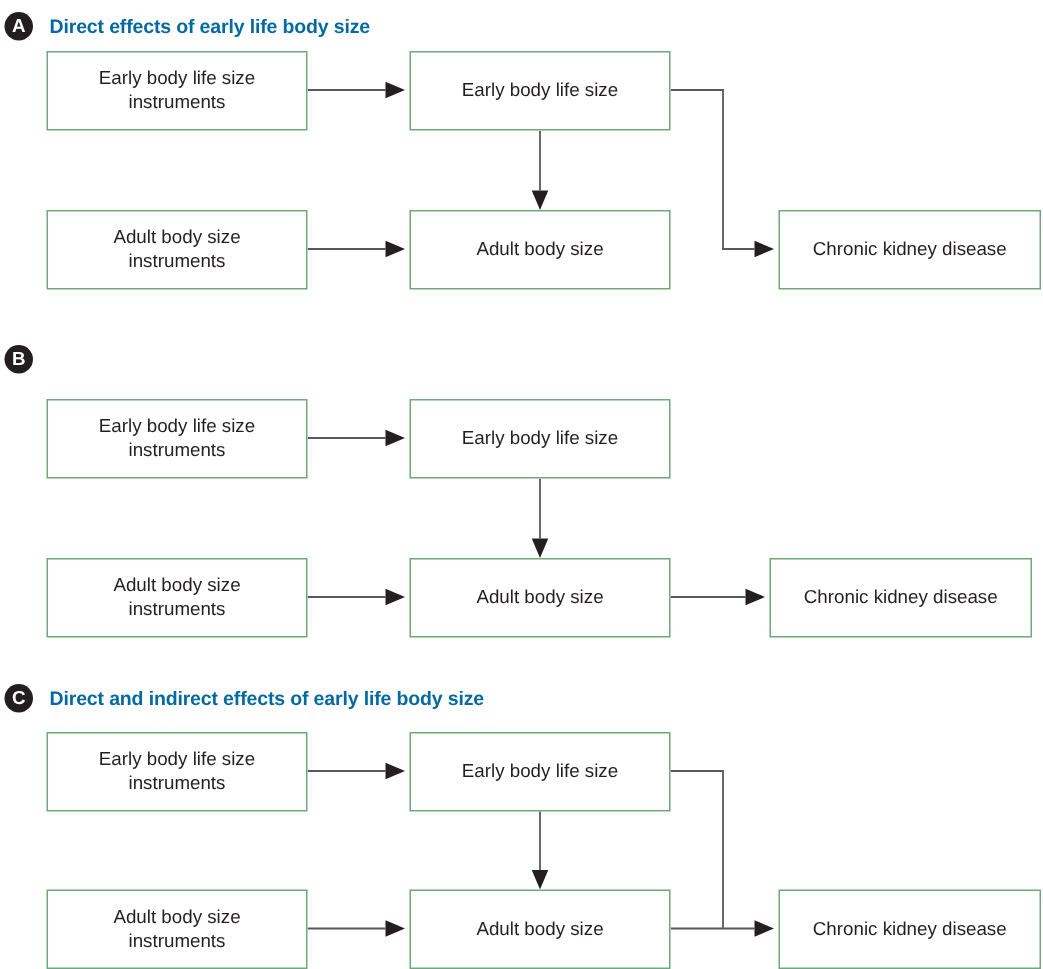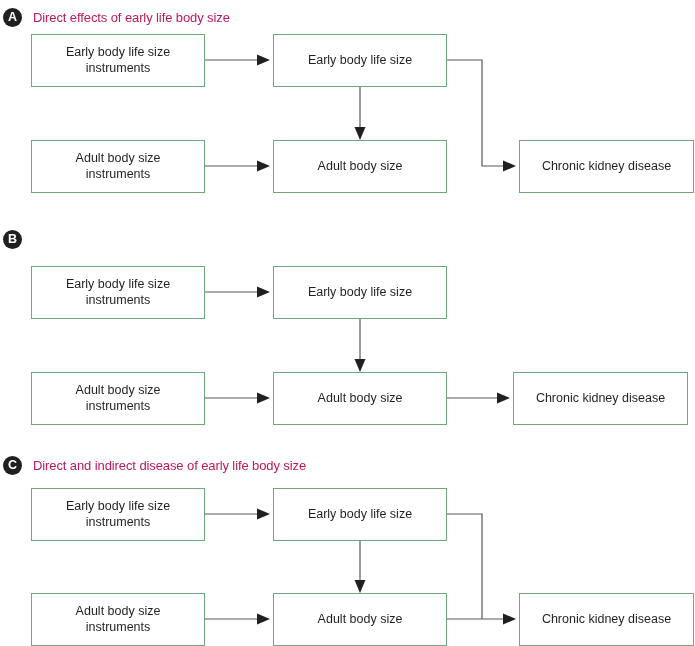--- a/index.html
+++ b/index.html
@@ -49,22 +49,22 @@
     font-weight: bold;
     line-height: 19px;
     text-align: center;
     margin-left: 3px;
     letter-spacing: 0;
     font-family: "Liberation Sans", sans-serif;
   }
   .panel-title {
     margin-left: 11px;
     font-size: 13px;
-    font-weight: normal;
-    color: #be185d;
+    font-weight: bold;
+    color: #0369a1;
     white-space: nowrap;
     letter-spacing: -0.1px;
   }
 
   .node {
     position: absolute;
     box-sizing: border-box;
     border: 1px solid #6fa87b;
     background: #ffffff;
     display: flex;
@@ -183,21 +183,21 @@
       <span>Adult body size</span>
     </div>
     <div class="node" style="left:513px; top:150px; width:175px; height:53px;">
       <span>Chronic kidney disease</span>
     </div>
   </section>
 
   <section class="panel" id="panel-c">
     <div class="panel-header">
       <div class="panel-badge">C</div>
-      <div class="panel-title">Direct and indirect disease of early life body size</div>
+      <div class="panel-title">Direct and indirect effects of early life body size</div>
     </div>
 
     <svg class="edge-layer" viewBox="0 0 695 198">
       <g>
         <path class="edge-line" d="M205,66 L257,66"></path>
         <polygon class="edge-head" points="257,60.5 270,66 257,71.5"></polygon>
       </g>
       <g>
         <path class="edge-line" d="M205,171 L257,171"></path>
         <polygon class="edge-head" points="257,165.5 270,171 257,176.5"></polygon>

